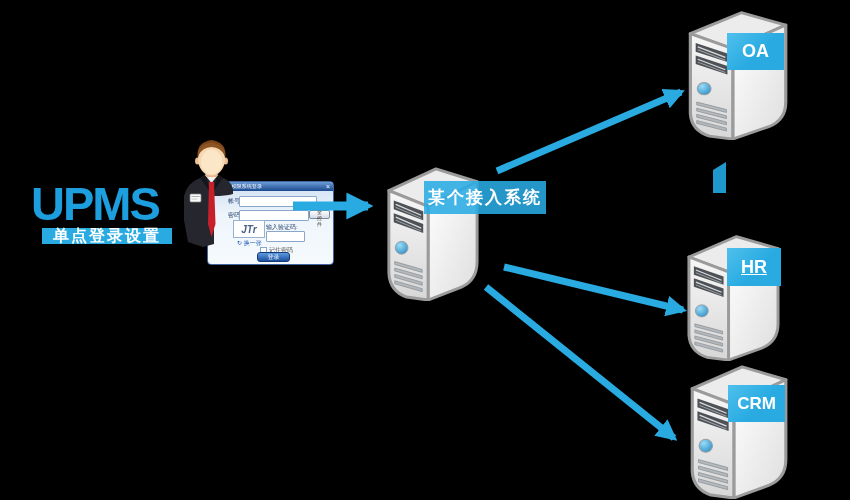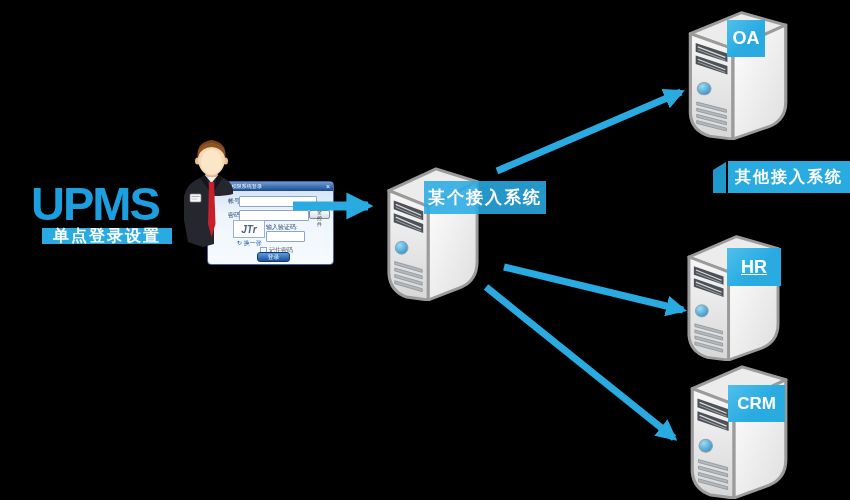--- a/index.html
+++ b/index.html
@@ -11,21 +11,21 @@
   .upms{left:31px;top:176px;font-size:47px;font-weight:800;letter-spacing:-2px;color:#1c9edf;}
   .upms-sub{left:42px;top:228px;width:130px;height:16px;background:#29abe2;color:#fff;
             font-size:16px;font-weight:bold;letter-spacing:2px;display:flex;
             align-items:center;justify-content:center;}
 
   
   .nodebox{background:linear-gradient(135deg,#4fc0ec 0%,#29abe2 55%);color:#fff;
            font-weight:bold;display:flex;align-items:center;justify-content:center;z-index:6;}
   .gw-label{left:424px;top:181px;width:122px;height:33px;font-size:17px;letter-spacing:2px;
             background:rgba(41,171,226,.88);text-align:center;}
-  .oa-label{left:727px;top:20px;width:38px;height:37px;font-size:18px;}
+  .oa-label{left:727px;top:33px;width:57px;height:37px;font-size:18px;}
   .hr-label{left:727px;top:248px;width:54px;height:38px;font-size:18px;text-decoration:underline;}
   .crm-label{left:728px;top:385px;width:57px;height:37px;font-size:17px;text-align:right;}
   .other-label{left:728px;top:161px;width:122px;height:32px;font-size:16px;letter-spacing:2px;
                background:#29abe2;}
   .other-fold{left:713px;top:162px;width:13px;height:31px;background:#1f98cc;
               clip-path:polygon(0 26%,100% 0,100% 100%,0 100%);z-index:5;}
 
   .server{z-index:2;}
   .overlay{left:0;top:0;z-index:9;pointer-events:none;}
   .person{left:183px;top:132px;z-index:8;}
@@ -107,21 +107,20 @@
     </svg>
   <svg class="abs server" style="left:686px;top:361px" width="104" height="138" viewBox="0 0 100 140" preserveAspectRatio="none">
       <use href="#srv"></use>
     </svg>
 
   <div class="abs nodebox gw-label">某个接入系统</div>
   <div class="abs nodebox oa-label">OA</div>
   <div class="abs nodebox hr-label">HR</div>
   <div class="abs nodebox crm-label">CRM</div>
   <div class="abs other-fold"></div>
-  <div class="abs nodebox other-label">其他接入系统</div>
 
   <div class="abs dialog">
     <div class="titlebar">
       <span class="t">通用用户权限系统登录</span>
       <span class="x">×</span>
     </div>
     <span class="dlg-label" style="left:20px;top:15px">帐号:</span>
     <input class="dlg-input" style="left: 31px; top: 14px; width: 72px;">
     <span class="dlg-label" style="left:20px;top:29px">密码:</span>
     <input class="dlg-input" style="left: 31px; top: 28px; width: 64px;">

